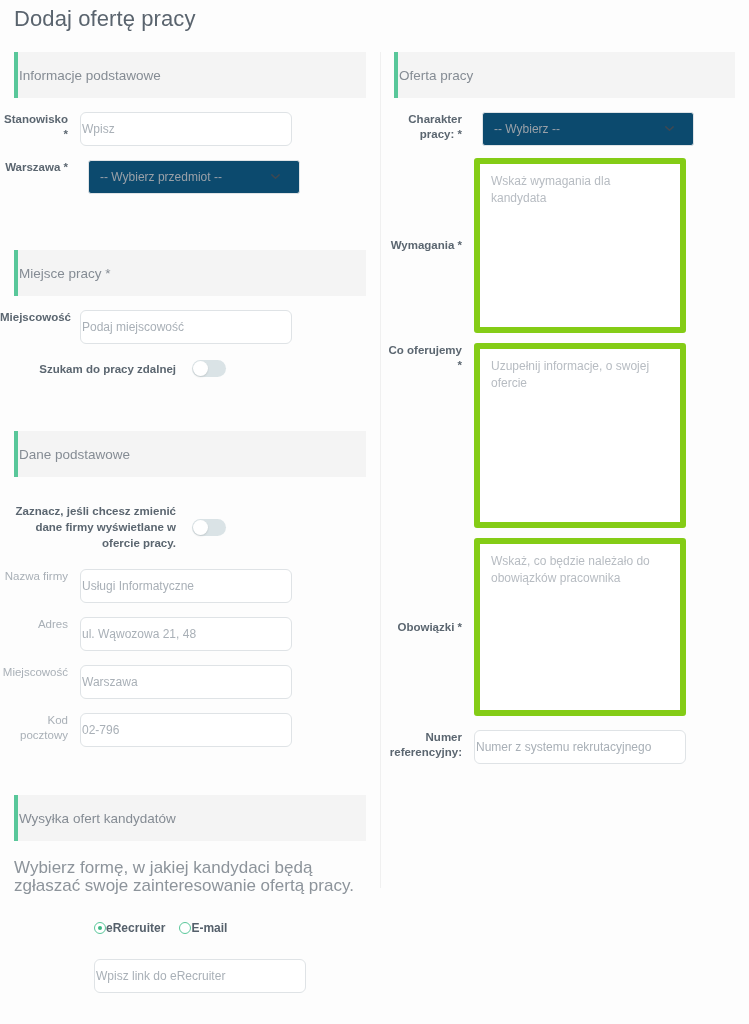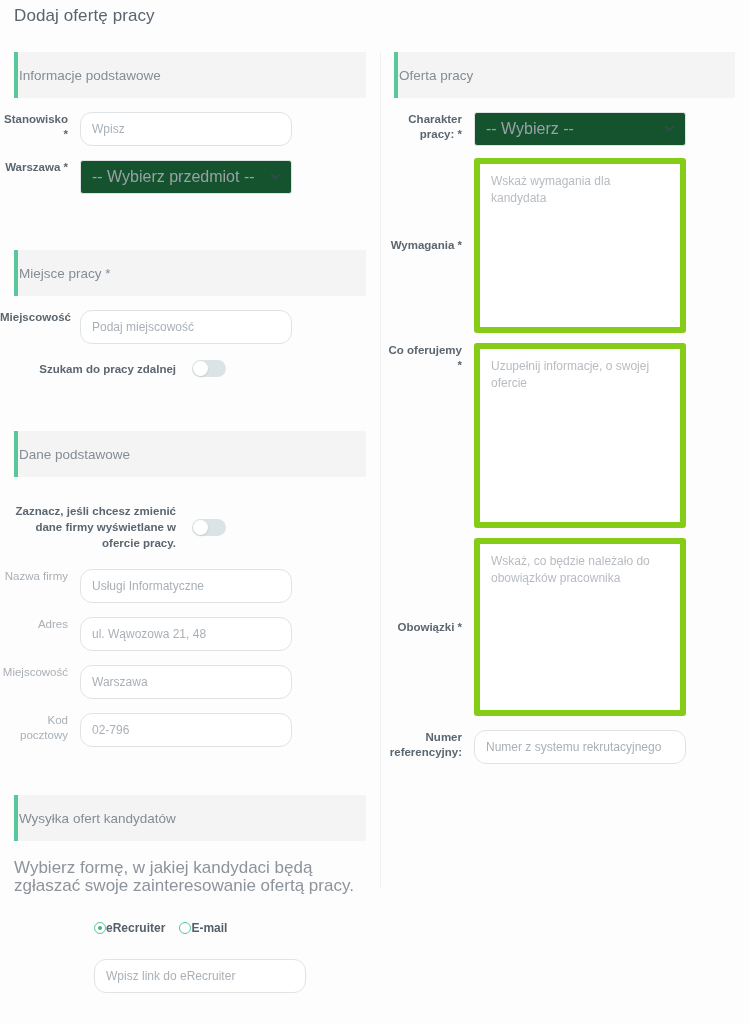--- a/index.html
+++ b/index.html
@@ -12,21 +12,21 @@
     color: #55606b;
     overflow: hidden;
   }
 
   .page { position: relative; width: 749px; height: 1024px; }
 
   
   .page-title {
     position: absolute;
     left: 14px; top: 6px;
-    font-size: 17px;
+    font-size: 22px;
     font-weight: 400;
     color: #5a646e;
     letter-spacing: .1px;
   }
 
   
   .col-left  { position: absolute; left: 0;   top: 52px; width: 380px; }
   .col-right { position: absolute; left: 380px; top: 52px; width: 369px; }
 
   .v-divider {
@@ -77,42 +77,43 @@
     line-height: 15px;
   }
   .lab.muted { color: #a9b0b7; font-weight: normal; }
   .lab.wide  { width: 94px; min-width: 94px; }
 
   
   .inp {
     width: 212px;
     height: 34px;
     border: 1px solid #dfe3e6;
-    border-radius: 12px;
+    border-radius: 6px;
     background: #fff;
     font-size: 12px;
     color: #444;
-    padding: 0 11px;
+    padding: 0 1px;
     font-family: inherit;
     outline: none;
   }
   .inp::placeholder { color: #a9b0b7; }
 
   .sel-wrap { position: relative; width: 212px; }
   .sel {
     width: 212px; height: 34px;
     border: 1px solid #dfe3e6;
     border-radius: 3px;
-    background: #14532d;
-    font-size: 16px;
+    background: #0c4a6e;
+    font-size: 12px;
     color: #9aa1a8;
     padding: 0 30px 0 11px;
     font-family: inherit;
     display: flex; align-items: center;
     cursor: pointer;
+    margin-left: 8px;
   }
   .chev {
     position: absolute;
     right: 11px; top: 11px;
     width: 11px; height: 11px;
     pointer-events: none;
   }
   .chev svg { display: block; }
 
   

